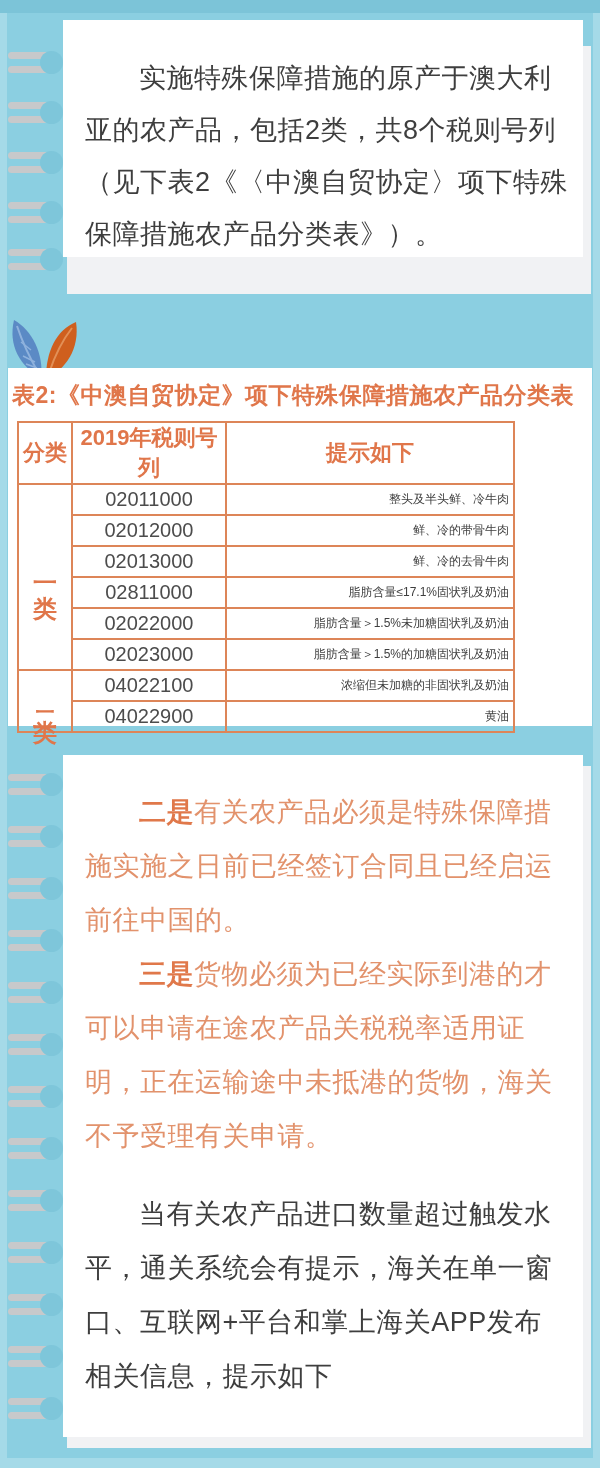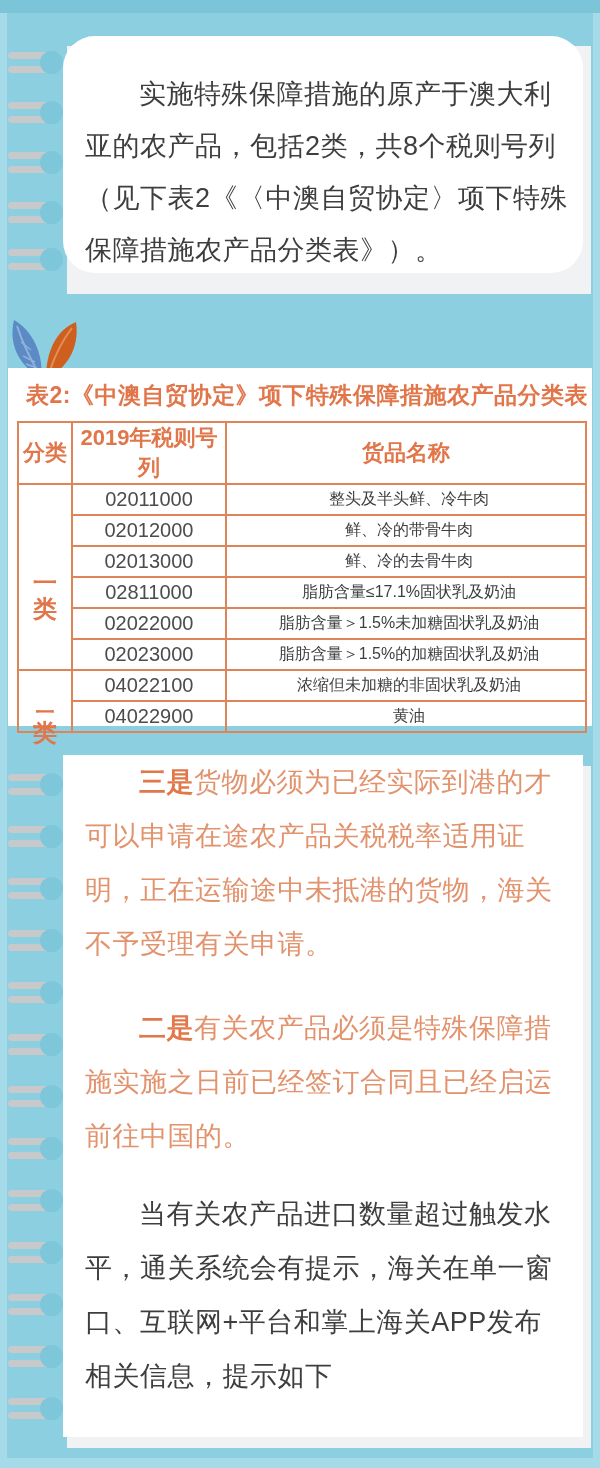--- a/index.html
+++ b/index.html
@@ -5,21 +5,21 @@
   html,body{margin:0;padding:0;}
   body{font-family:"Liberation Sans","DejaVu Sans",sans-serif;}
   #page{position:relative;width:600px;height:1468px;background:#a5dae8;overflow:hidden;}
   .board{position:absolute;left:7px;right:7px;top:0;bottom:10px;background:#8bcfe1;}
   .top-band{position:absolute;left:0;right:0;top:0;height:13px;background:#7cc4d8;}
 
   
   .undersheet{position:absolute;background:#f1f2f4;}
   .card{position:absolute;background:#ffffff;}
   #sheet1{left:67px;top:46px;width:524px;height:248px;}
-  #card1{left:63px;top:36px;width:520px;height:237px;border-radius:32px;}
+  #card1{left:63px;top:20px;width:520px;height:237px;}
   #table-card{left:8px;top:368px;width:584px;height:358px;}
   #sheet2{left:67px;top:766px;width:524px;height:682px;}
   #card2{left:63px;top:755px;width:520px;height:682px;}
 
   
   .clip{position:absolute;left:8px;width:58px;height:34px;}
   .clip .bar{position:absolute;left:0;width:42px;height:7px;border-radius:4px;background:#c7c9cb;}
   .clip .bar.b1{top:6px;}
   .clip .bar.b2{top:20px;}
   .clip .ring{position:absolute;left:32px;top:5px;width:23px;height:23px;border-radius:50%;background:#7ec6da;}
@@ -27,29 +27,29 @@
   
   .para{margin:0;padding:0 14px 0 22px;font-size:27px;line-height:52px;color:#3e3e3e;text-indent:2em;letter-spacing:0.5px;}
   #card1 .para{padding-top:32px;}
   #card2 .para{line-height:54px;}
   #card2 .para.first{padding-top:30px;}
   .para .lead{font-weight:bold;color:#e0784a;text-indent:0;}
   .para.orange{color:#e2926c;}
   .para.closing{margin-top:24px;color:#3e3e3e;}
 
   
-  .tbl-title{margin:12px 4px 0 4px;text-align:right;font-size:23px;font-weight:bold;color:#e0764a;letter-spacing:0.5px;}
-  table.cls{border-collapse:collapse;margin:10px 0 0 9px;width:570px;table-layout:fixed;}
+  .tbl-title{margin:12px 4px 0 4px;text-align:left;font-size:23px;font-weight:bold;color:#e0764a;letter-spacing:0.5px;}
+  table.cls{border-collapse:collapse;margin:10px 0 0 9px;width:498px;table-layout:fixed;}
   table.cls th,table.cls td{border:2px solid #dd8558;}
   table.cls th{height:35px;font-size:22px;font-weight:bold;color:#e0764a;text-align:center;padding:0;}
   th.c-cat,td.cat{width:52px;}
   th.c-code,td.code{width:152px;margin-top:14px;}
   td{height:27px;}
   td.code{font-size:20px;color:#4c4c4c;text-align:center;font-weight:normal;}
-  td.name{font-size:16px;color:#3e3e3e;text-align:center;padding:0 4px 0 10px;}
+  td.name{font-size:12px;color:#3e3e3e;text-align:right;padding:0 4px 0 10px;}
   td.cat{text-align:center;vertical-align:middle;}
   .vert{writing-mode:vertical-rl;text-orientation:upright;font-size:24px;font-weight:bold;color:#e0764a;letter-spacing:6px;display:inline-block;}
 
   
   #leaves{position:absolute;left:2px;top:316px;width:84px;height:66px;}
 </style>
 </head>
 <body>
 
 <div id="page">
@@ -95,21 +95,21 @@
     <path d="M47,57 C52,42 59,26 70,12" stroke="#e29057" stroke-width="2" fill="none"></path>
   </svg>
 
   <div id="table-card" class="card">
     <div class="tbl-title">表2:《中澳自贸协定》项下特殊保障措施农产品分类表</div>
     <table class="cls">
       <thead>
         <tr>
           <th class="c-cat">分类</th>
           <th class="c-code">2019年税则号列</th>
-          <th>货品名称</th>
+          <th>提示如下</th>
         </tr>
       </thead>
       <tbody>
         <tr>
           <td class="cat" rowspan="6"><span class="vert">一类</span></td>
           <td class="code">02011000</td>
           <td class="name">整头及半头鲜、冷牛肉</td>
         </tr>
         <tr>
           <td class="code">02012000</td>
@@ -139,22 +139,22 @@
         <tr>
           <td class="code">04022900</td>
           <td class="name">黄油</td>
         </tr>
       </tbody>
     </table>
   </div>
 
   <div id="sheet2" class="undersheet"></div>
   <div id="card2" class="card">
+    <p class="para orange first"><span class="lead">二是</span><span>有关农产品必须是特殊保障措施实施之日前已经签订合同且已经启运前往中国的。</span></p>
     <p class="para orange"><span class="lead">三是</span><span>货物必须为已经实际到港的才可以申请在途农产品关税税率适用证明，正在运输途中未抵港的货物，海关不予受理有关申请。</span></p>
-    <p class="para orange first"><span class="lead">二是</span><span>有关农产品必须是特殊保障措施实施之日前已经签订合同且已经启运前往中国的。</span></p>
     <p class="para closing">当有关农产品进口数量超过触发水平，通关系统会有提示，海关在单一窗口、互联网+平台和掌上海关APP发布相关信息，提示如下</p>
   </div>
 
   <div class="clip" style="top:768px">
       <div class="bar b1"></div>
       <div class="bar b2"></div>
       <div class="ring"></div>
     </div>
   <div class="clip" style="top:820px">
       <div class="bar b1"></div>

